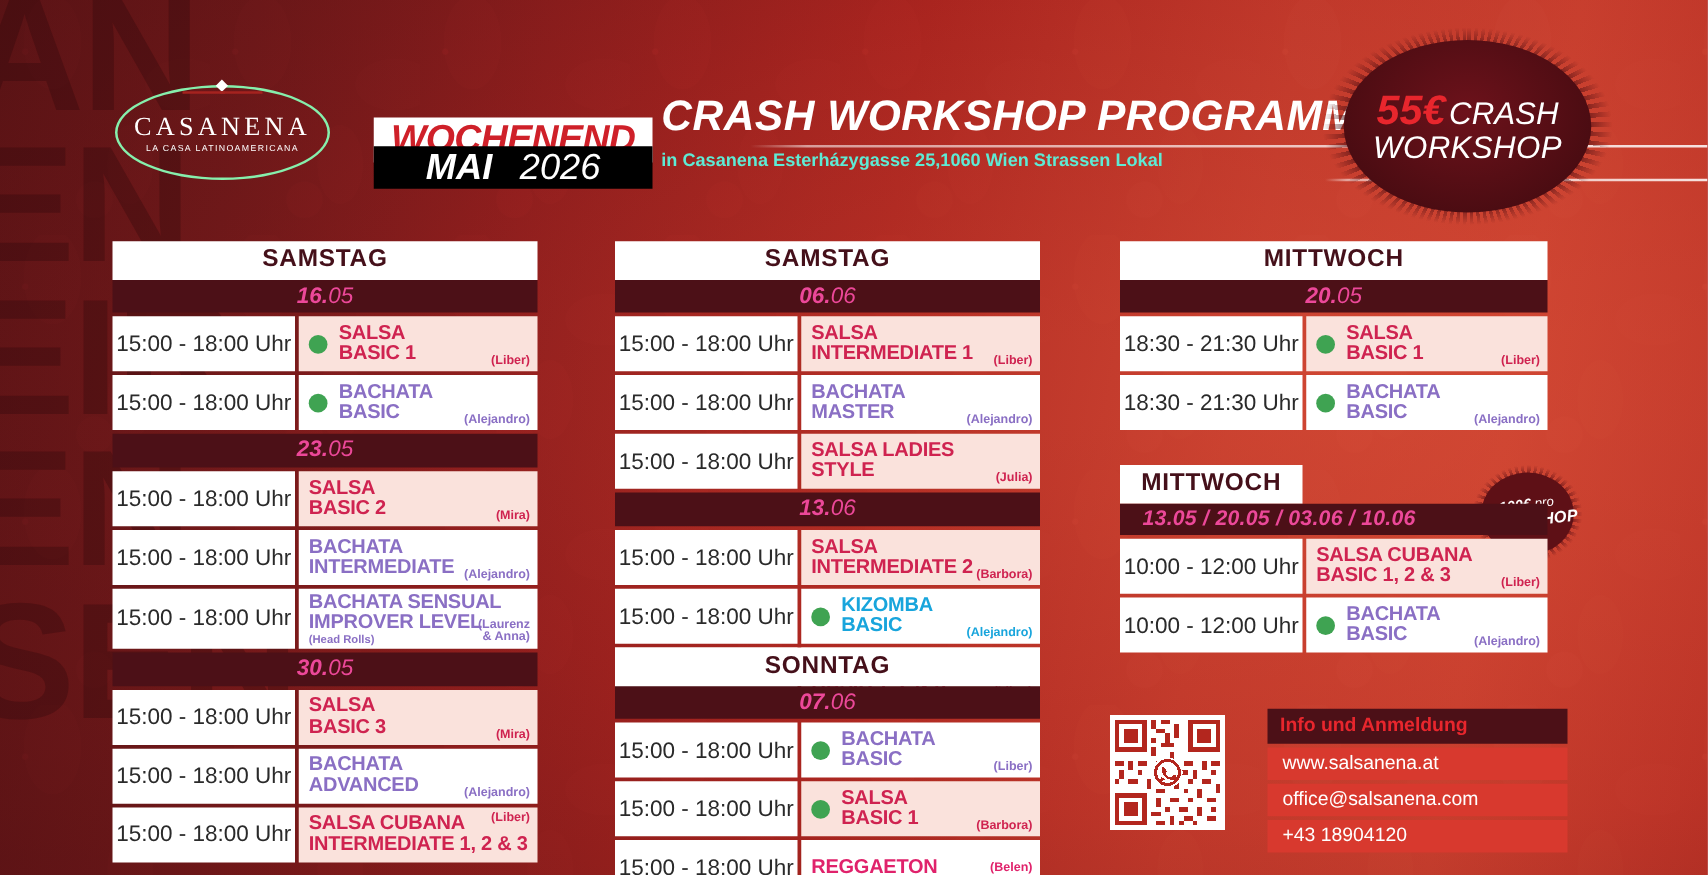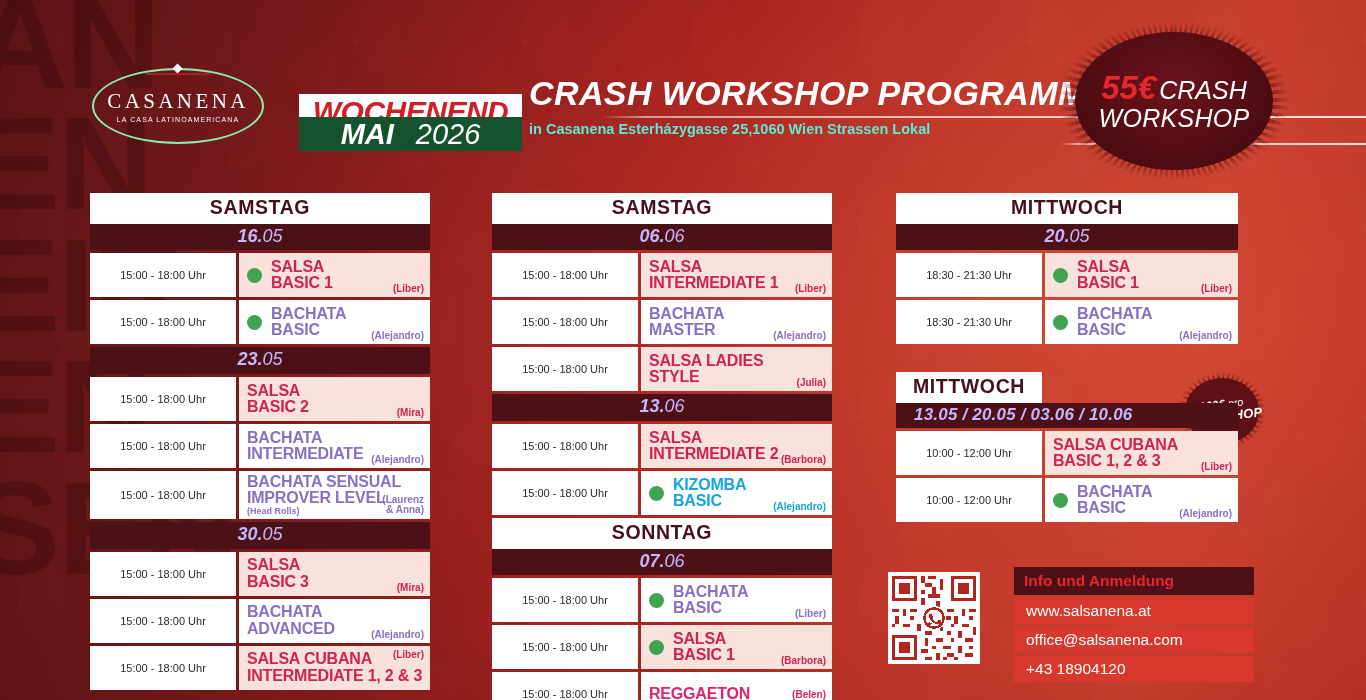--- a/index.html
+++ b/index.html
@@ -34,21 +34,21 @@
     border:2px solid #86efac;border-radius:50%;color:#fff;text-align:center;}
   .logo .lg1{font-size:21px;letter-spacing:3.4px;margin-top:19px;font-family:"Liberation Serif",serif;}
   .logo .lg2{font-size:7px;letter-spacing:1.1px;margin-top:2px;}
   .logo .dia{position:absolute;left:50%;top:-5px;margin-left:-4px;width:7px;height:7px;
     background:#fff;transform:rotate(45deg);}
   .logo .tick{position:absolute;top:3px;width:34px;height:2px;background:#a5231f;}
 
   .kw-wochenend{position:absolute;left:299px;top:78px;width:223px;height:36px;background:#fff;
     display:flex;align-items:center;justify-content:center;margin-top:16px;}
   .kw-wochenend span{color:#cf2029;font-weight:700;font-style:italic;font-size:30px;letter-spacing:-.5px;}
-  .kw-mai{position:absolute;left:299px;top:117px;width:223px;height:34px;background:#14532d;
+  .kw-mai{position:absolute;left:299px;top:117px;width:223px;height:34px;background:#000000;
     display:flex;align-items:center;justify-content:center;gap:22px;color:#fff;font-size:29px;}
   .kw-mai .b{font-weight:700;font-style:italic;}
   .kw-mai .n{font-weight:400;font-style:italic;}
 
   .h-title{position:absolute;left:529px;top:74px;color:#fff;font-style:italic;font-weight:600;
     font-size:34px;letter-spacing:.4px;white-space:nowrap;}
   .h-sub{position:absolute;left:529px;top:121px;color:#5eead4;font-weight:700;font-size:14.5px;white-space:nowrap;}
 
   
   .burst{position:absolute;left:1058px;top:22px;width:232px;height:158px;}
@@ -78,28 +78,28 @@
     align-items:center;color:#fff;font-style:italic;line-height:1.05;transform:rotate(-7deg);}
   .badge100 .b1{font-size:11.5px;font-weight:700;}
   .badge100 .b1 em{font-weight:400;font-size:10.5px;font-style:italic;}
   .badge100 .b2{font-size:13px;font-weight:700;letter-spacing:.2px;}
 
   
   .col{position:absolute;}
   .block{margin-bottom:0;}
   .dayhead{background:#fff;color:#45101a;font-weight:700;font-size:19.5px;text-align:center;
     letter-spacing:.6px;line-height:1;padding:5px 0 6px;}
-  .datebar{background:#4c1017;color:#c4b5fd;text-align:center;font-size:18px;font-style:italic;
+  .datebar{background:#4c1017;color:#ec4899;text-align:center;font-size:18px;font-style:italic;
     padding:3px 0 4px;line-height:1.1;}
   .datebar b{font-weight:700;}
   .datebar span{font-weight:400;}
   .datebar.multi{font-size:17px;font-weight:700;letter-spacing:.2px;text-align:left;padding-left:8px;}
 
   .row{display:flex;align-items:stretch;margin-top:3px;gap:3px;}
-  .time{background:#fff;color:#2a2a2a;font-size:11px;display:flex;align-items:center;
+  .time{background:#fff;color:#2a2a2a;font-size:18px;display:flex;align-items:center;
     justify-content:center;white-space:nowrap;}
   .course{position:relative;flex:1;display:flex;align-items:center;padding:3px 6px 3px 8px;
     min-height:38px;}
   .course.tint{background:#fae2dc;}
   .course.plain{background:#ffffff;}
   .dot{width:15px;height:15px;border-radius:50%;background:#3fa352;flex:0 0 15px;margin-right:9px;}
   .cname{font-weight:700;font-size:16px;line-height:1.02;letter-spacing:-.2px;}
   .cname .sm{display:block;font-size:9px;font-weight:700;letter-spacing:0;}
   .teacher{position:absolute;right:6px;font-size:10px;font-weight:700;white-space:nowrap;}
   .teacher.bot{bottom:3px;}

